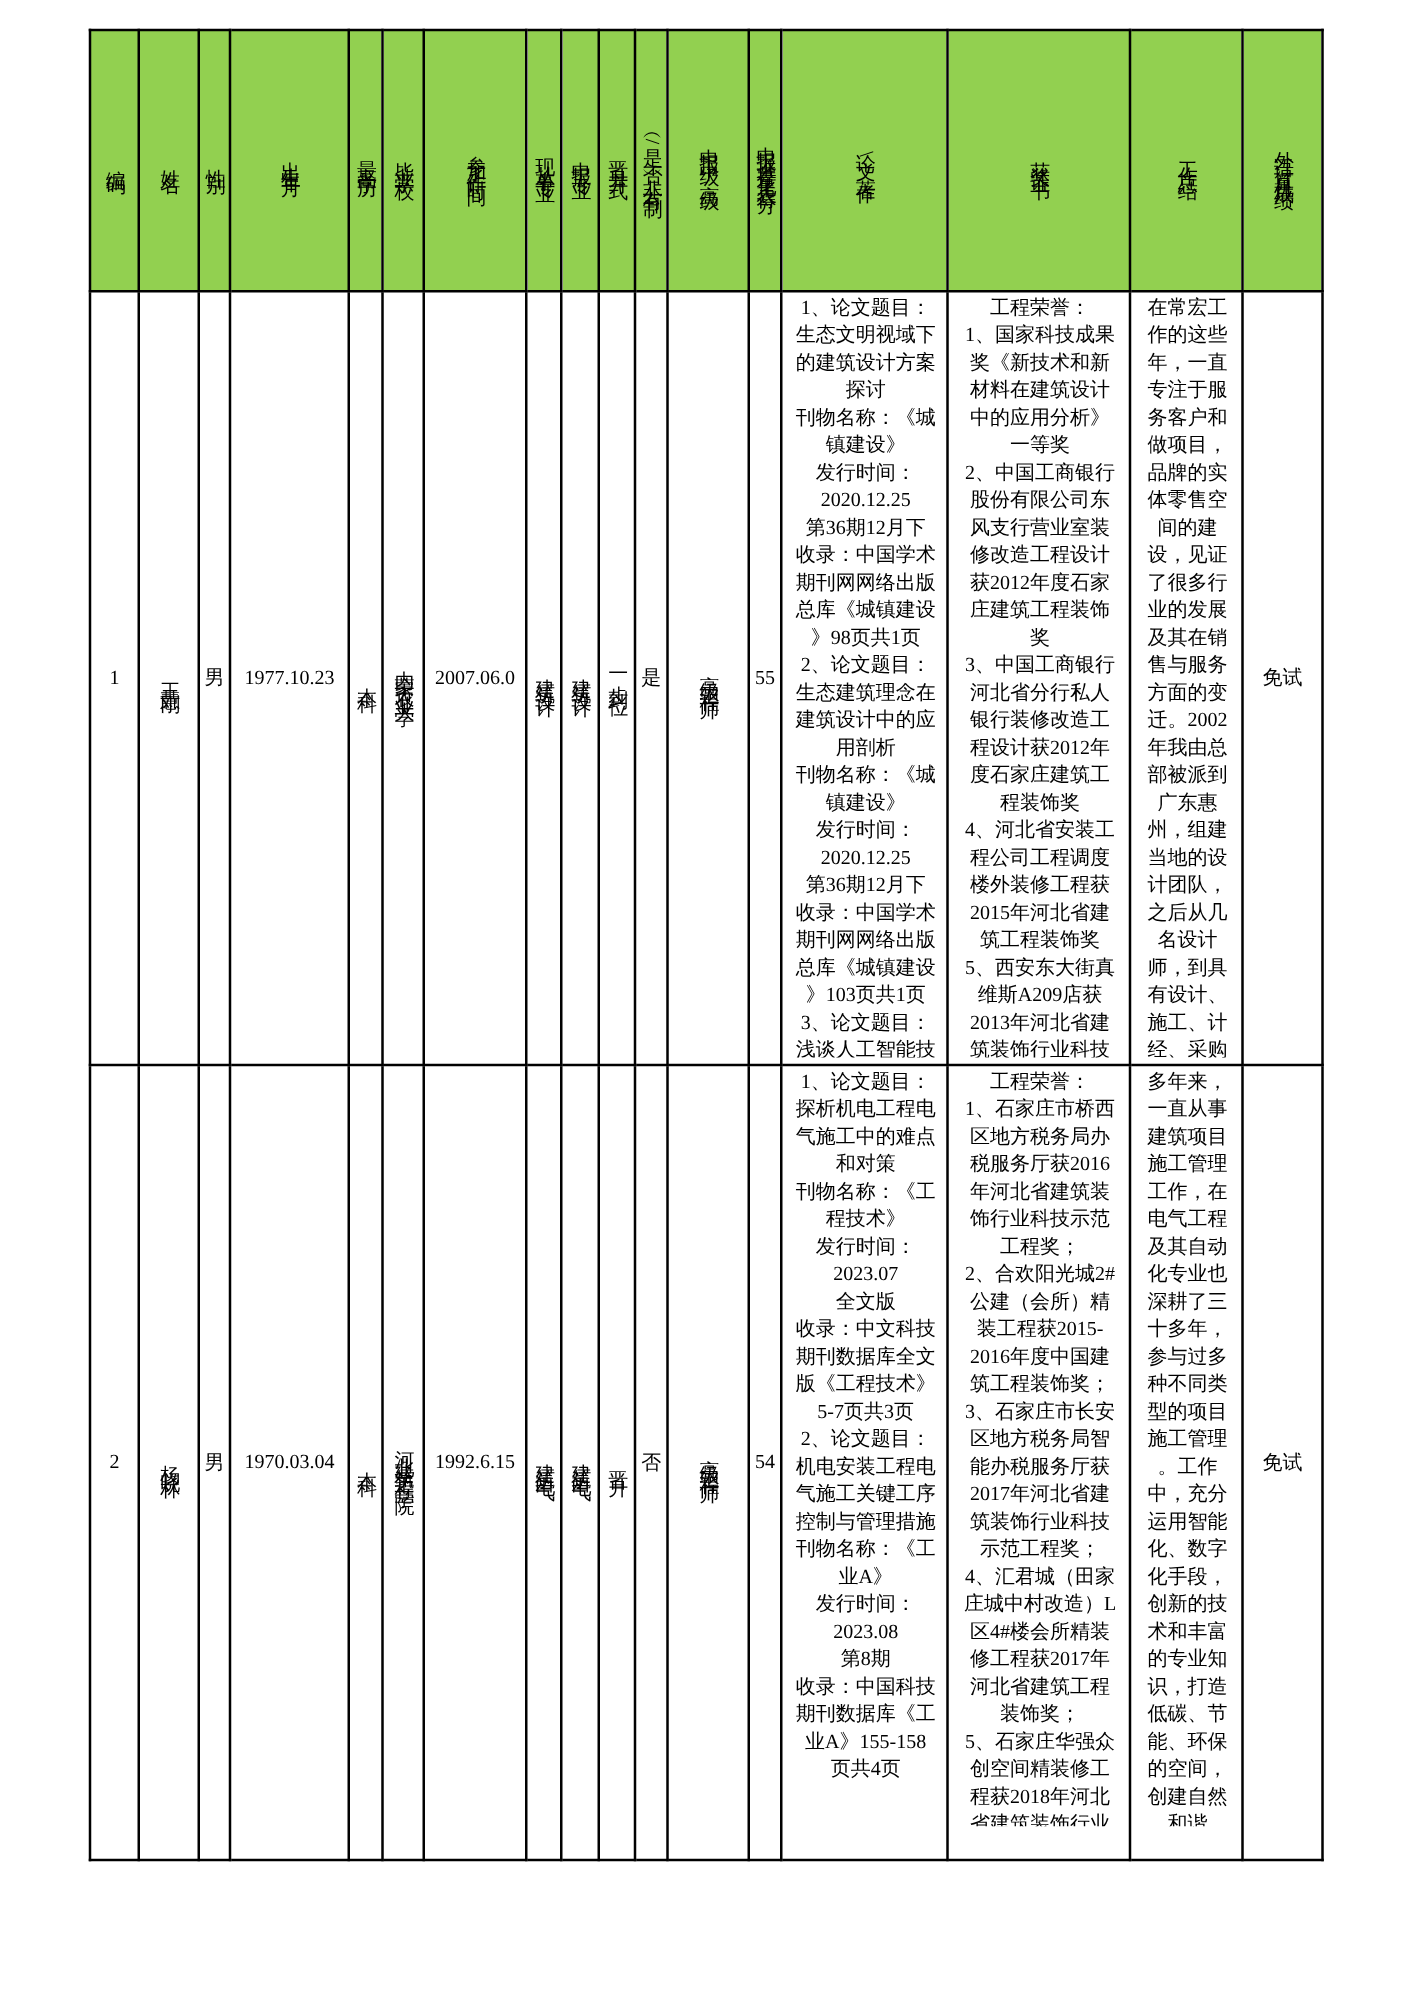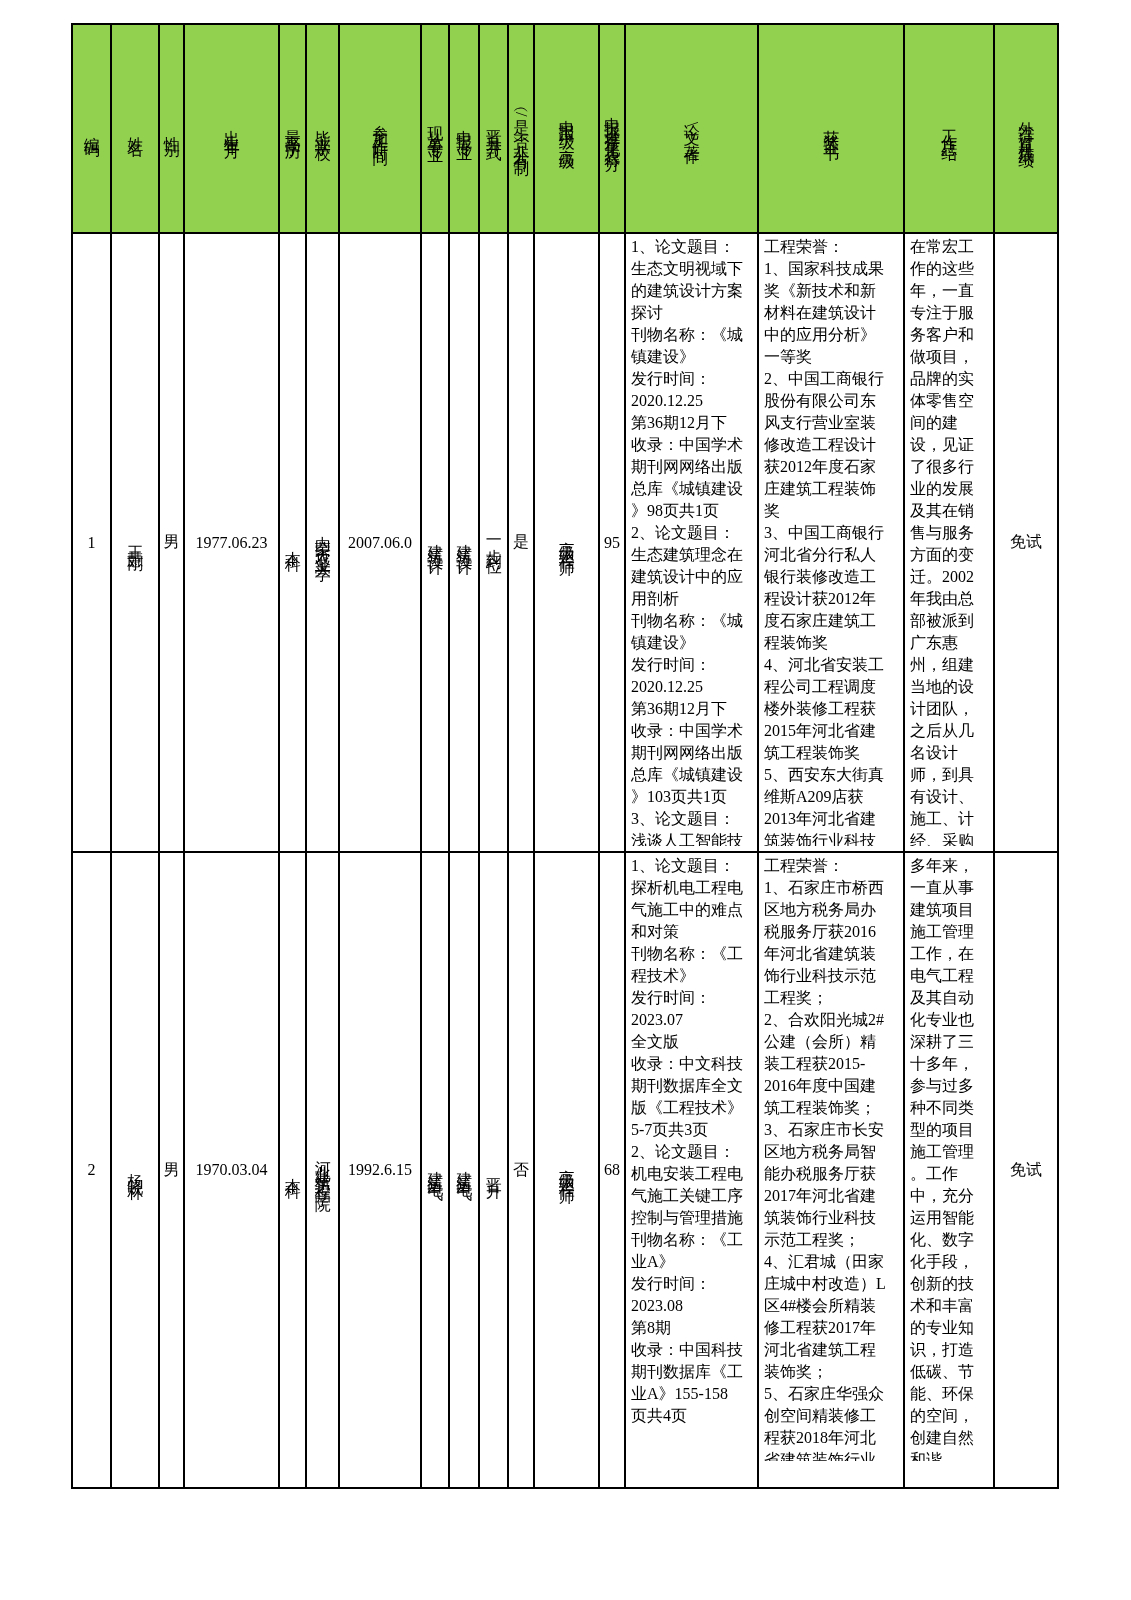--- a/index.html
+++ b/index.html
@@ -35,21 +35,21 @@
     letter-spacing:5px;
     display:inline-block;
     line-height:1.15;
   }
   td.c{
     text-align:center;
     vertical-align:middle;
   }
   td.long{
     vertical-align:top;
-    text-align:left;
+    text-align:center;
   }
   .clip{
     box-sizing:border-box;
     overflow:hidden;
     padding:2px 3px 0 5px;
     line-height:22px;
     white-space:pre-line;
     word-break:break-all;
   }
   tr.r1 .clip{height:612px;}
@@ -97,30 +97,30 @@
       <th><span class="v">获奖证书</span></th>
       <th><span class="v">工作总结</span></th>
       <th><span class="v">外语计算机成绩</span></th>
     </tr>
   </thead>
   <tbody>
     <tr class="r1">
       <td class="c">1</td>
       <td class="c"><span class="v">王慧刚</span></td>
       <td class="c">男</td>
-      <td class="c">1977.06.23</td>
+      <td class="c">1977.10.23</td>
       <td class="c"><span class="v">本科</span></td>
       <td class="c"><span class="v">内蒙古农业大学</span></td>
       <td class="c">2007.06.0</td>
       <td class="c"><span class="v">建筑设计</span></td>
       <td class="c"><span class="v">建筑设计</span></td>
       <td class="c"><span class="v">一步到位</span></td>
       <td class="c">是</td>
       <td class="c"><span class="v">高级工程师</span></td>
-      <td class="c">95</td>
+      <td class="c">55</td>
       <td class="long">
           <div class="clip">1、论文题目：
 生态文明视域下
 的建筑设计方案
 探讨
 刊物名称：《城
 镇建设》
 发行时间：
 2020.12.25
 第36期12月下
@@ -212,21 +212,21 @@
       <td class="c">男</td>
       <td class="c">1970.03.04</td>
       <td class="c"><span class="v">本科</span></td>
       <td class="c"><span class="v">河北建筑工程学院</span></td>
       <td class="c">1992.6.15</td>
       <td class="c"><span class="v">建筑电气</span></td>
       <td class="c"><span class="v">建筑电气</span></td>
       <td class="c"><span class="v">晋升</span></td>
       <td class="c">否</td>
       <td class="c"><span class="v">高级工程师</span></td>
-      <td class="c">68</td>
+      <td class="c">54</td>
       <td class="long">
           <div class="clip">1、论文题目：
 探析机电工程电
 气施工中的难点
 和对策
 刊物名称：《工
 程技术》
 发行时间：
 2023.07
 全文版

